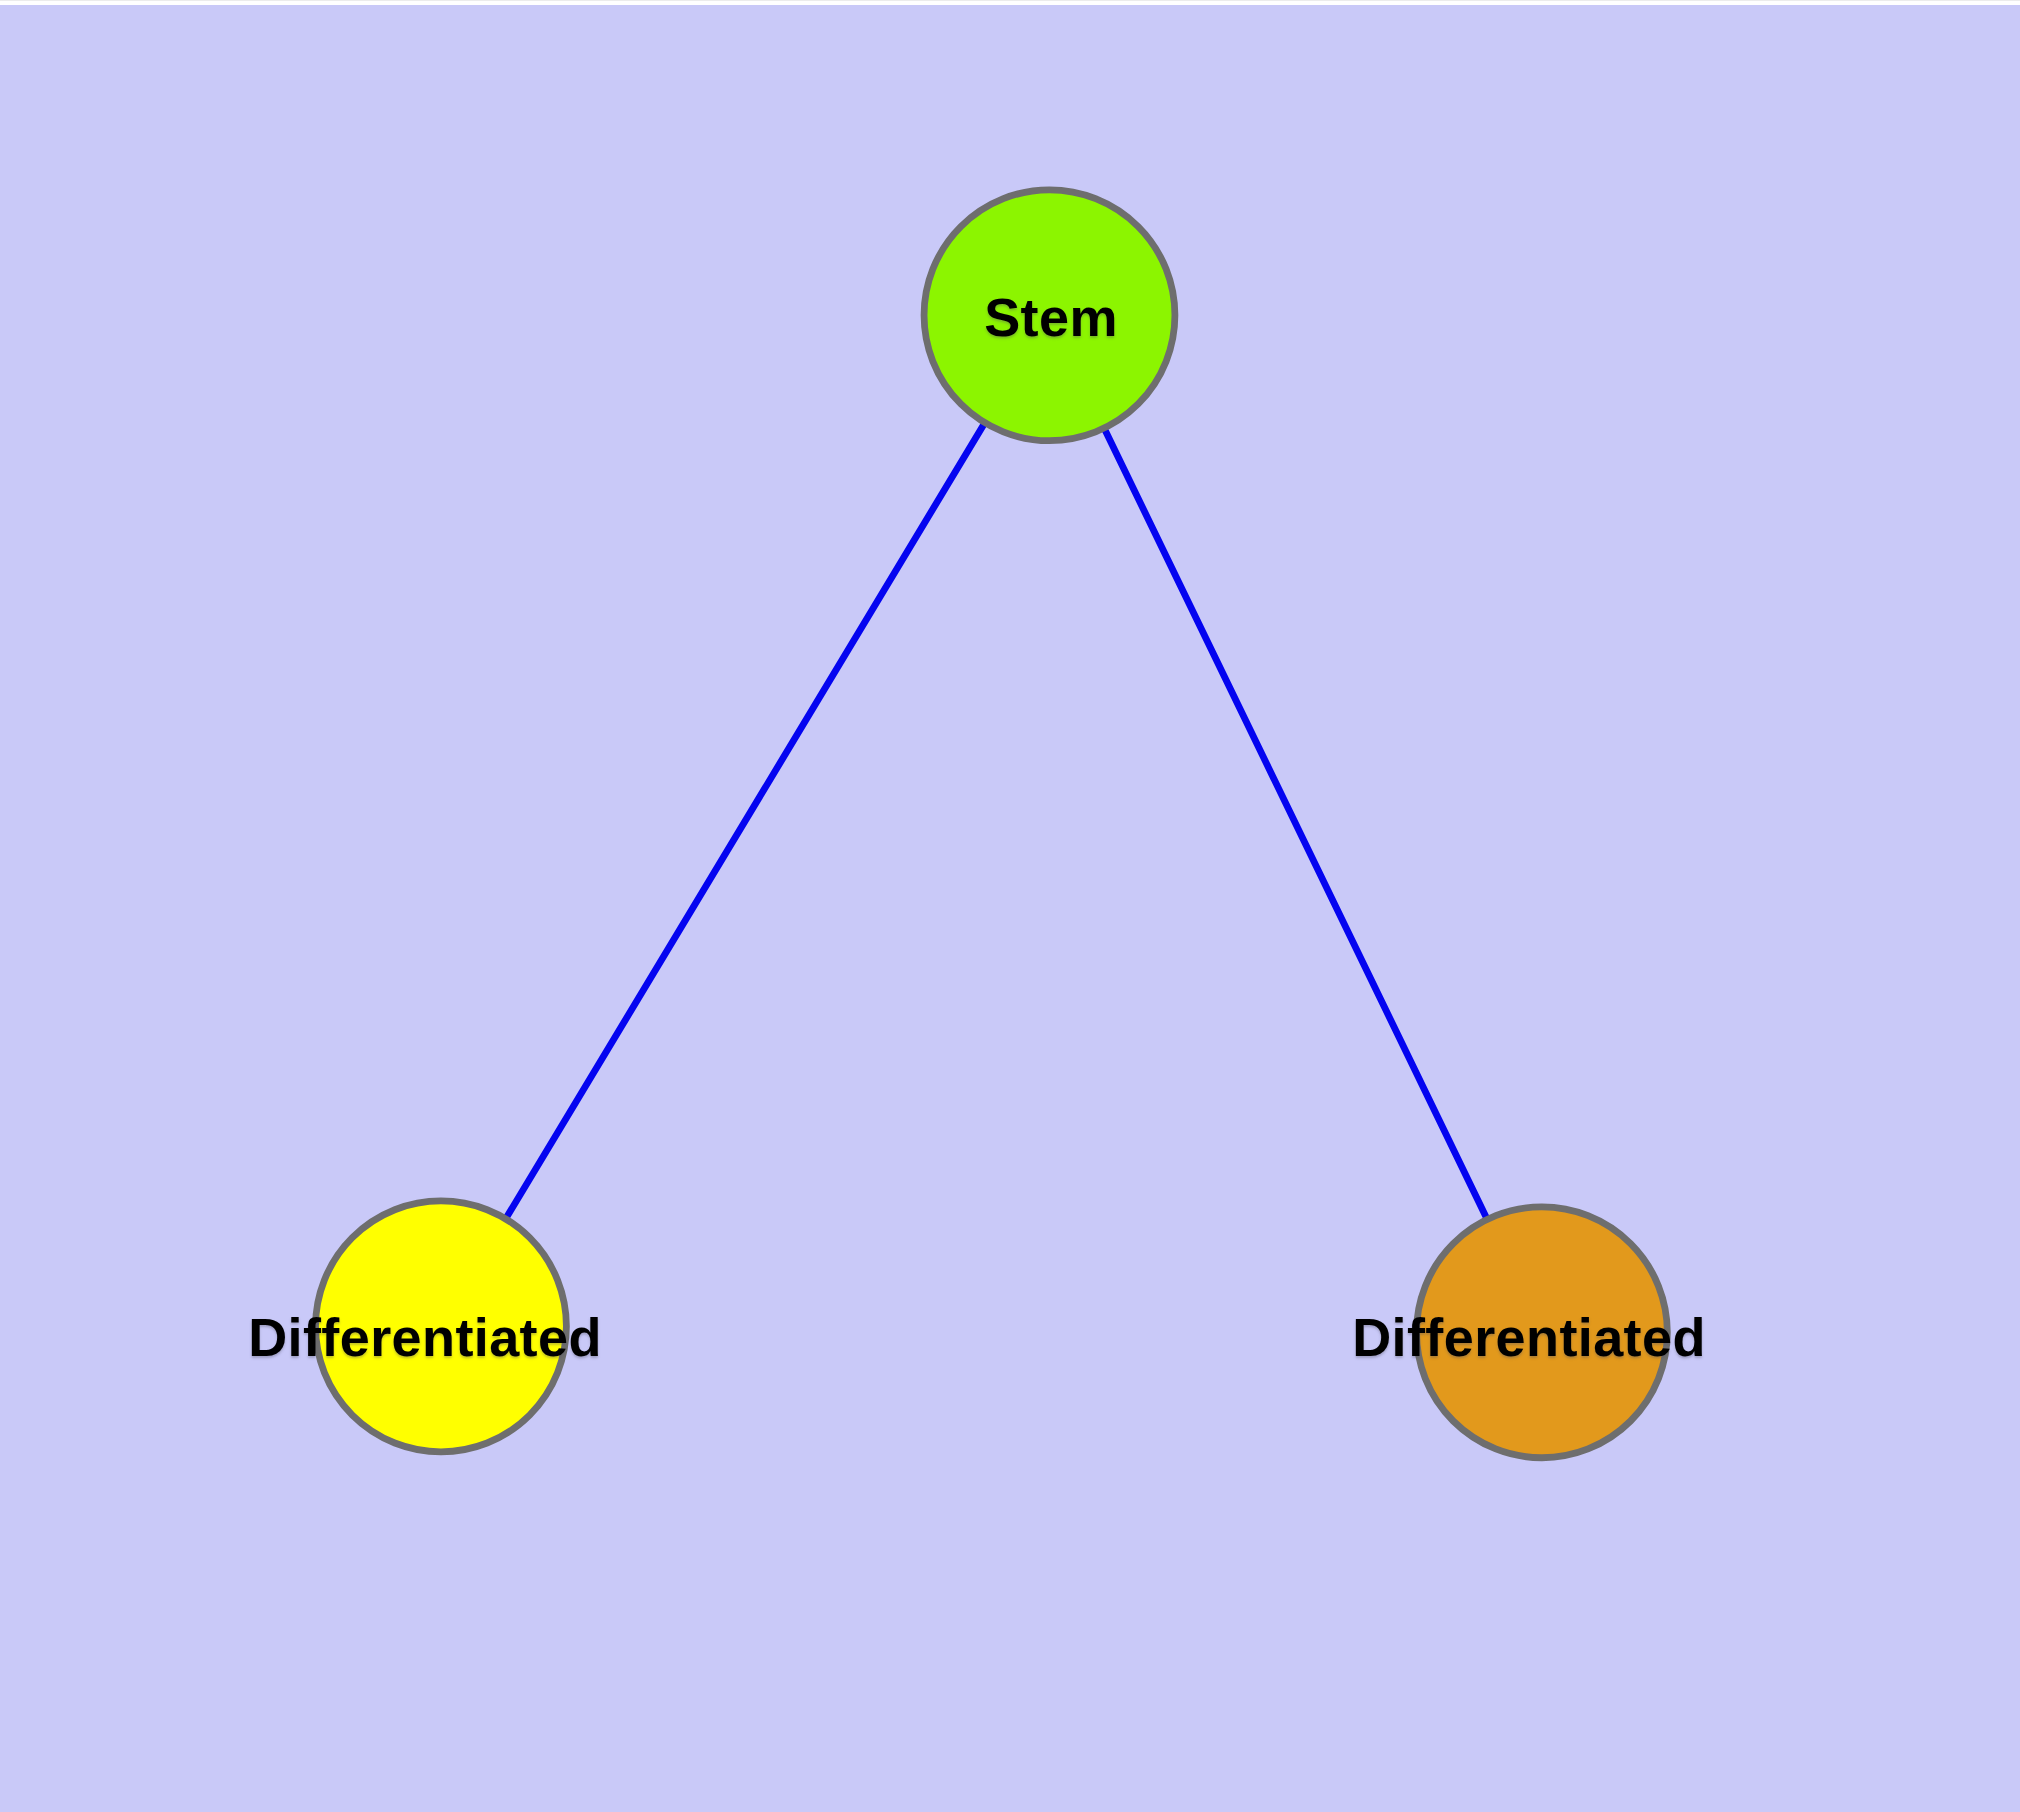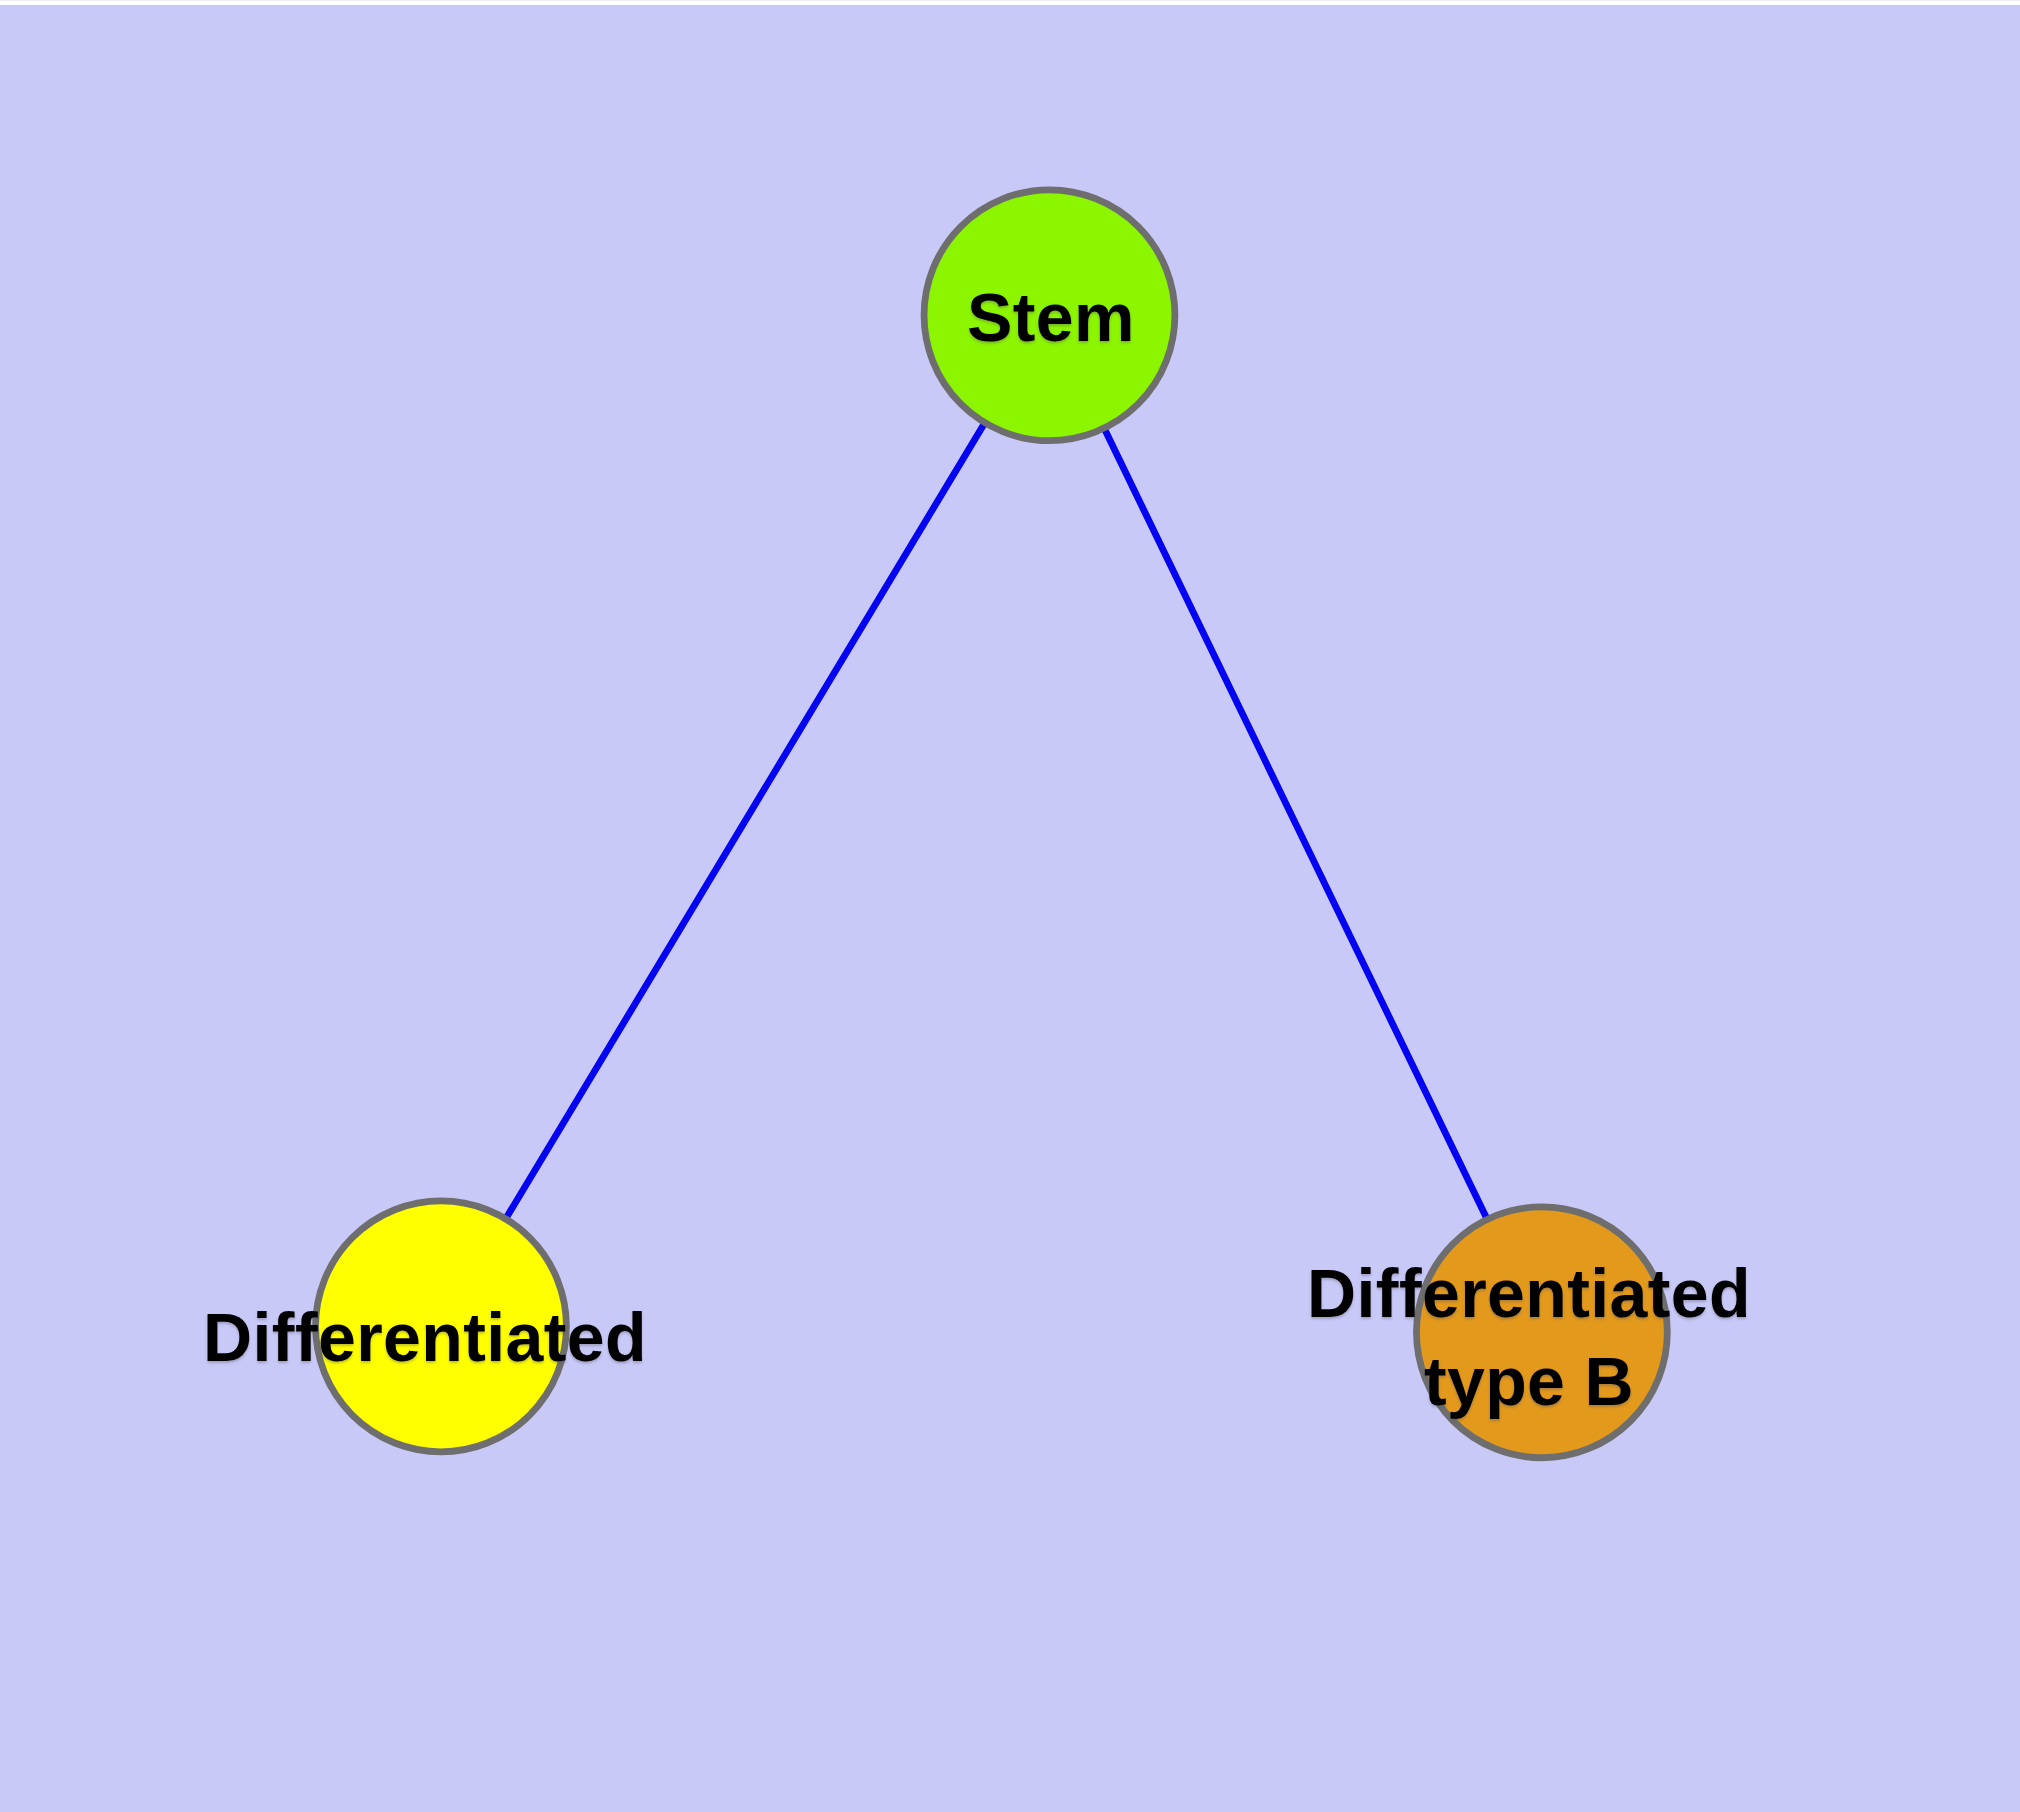--- a/index.html
+++ b/index.html
@@ -28,21 +28,21 @@
     position: absolute;
     top: 0; left: 0;
     z-index: 1;
   }
   .node-label {
     position: absolute;
     z-index: 2;
     transform: translate(-50%, -50%);
     color: #000000;
     font-weight: bold;
-    font-size: 68px;
+    font-size: 54px;
     line-height: 88px;
     text-align: center;
     white-space: nowrap;
     letter-spacing: 0.4px;
     text-shadow: 0 1.7px 2.5px rgba(80, 80, 100, 0.35);
     pointer-events: none;
   }
   .node-label .line { display: block; }
   #label-stem   { left: 1051px; top: 317px;  }
   #label-type-a { left: 425px;  top: 1337px; }
@@ -68,17 +68,16 @@
   <div class="node-label" id="label-stem" style="color: rgb(0, 0, 0);">
     <span class="line">Stem</span>
   </div>
 
   <div class="node-label" id="label-type-a" style="color: rgb(0, 0, 0);">
     <span class="line">Differentiated</span>
   </div>
 
   <div class="node-label" id="label-type-b" style="color: rgb(0, 0, 0);">
     <span class="line">Differentiated</span>
-    <span class="line">type B</span>
   </div>
 
 </div>
 
 
 </body></html>

